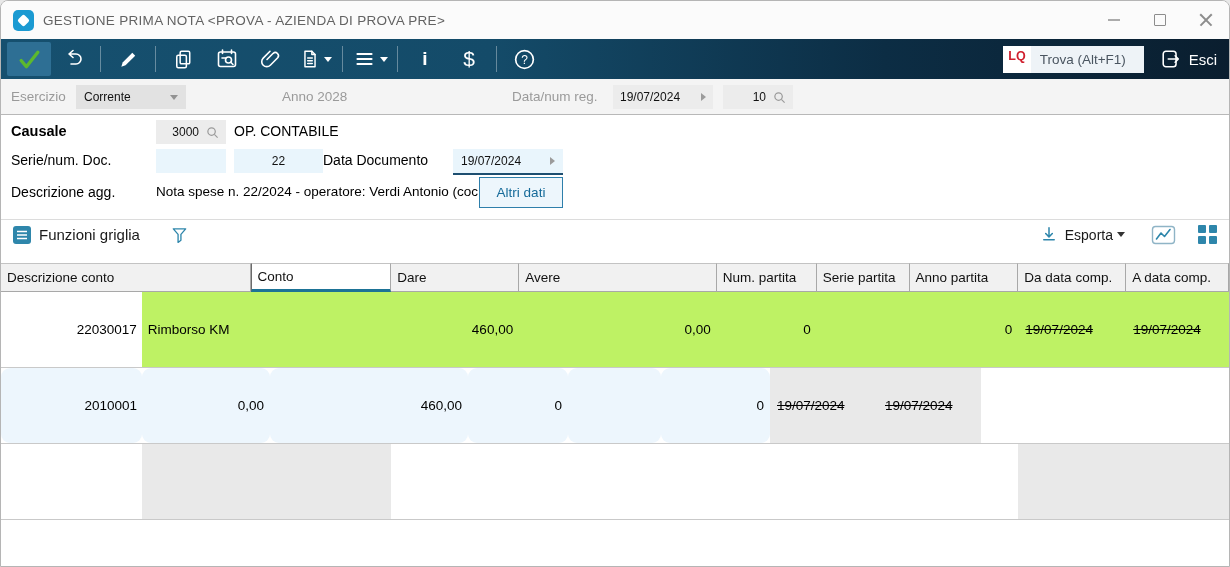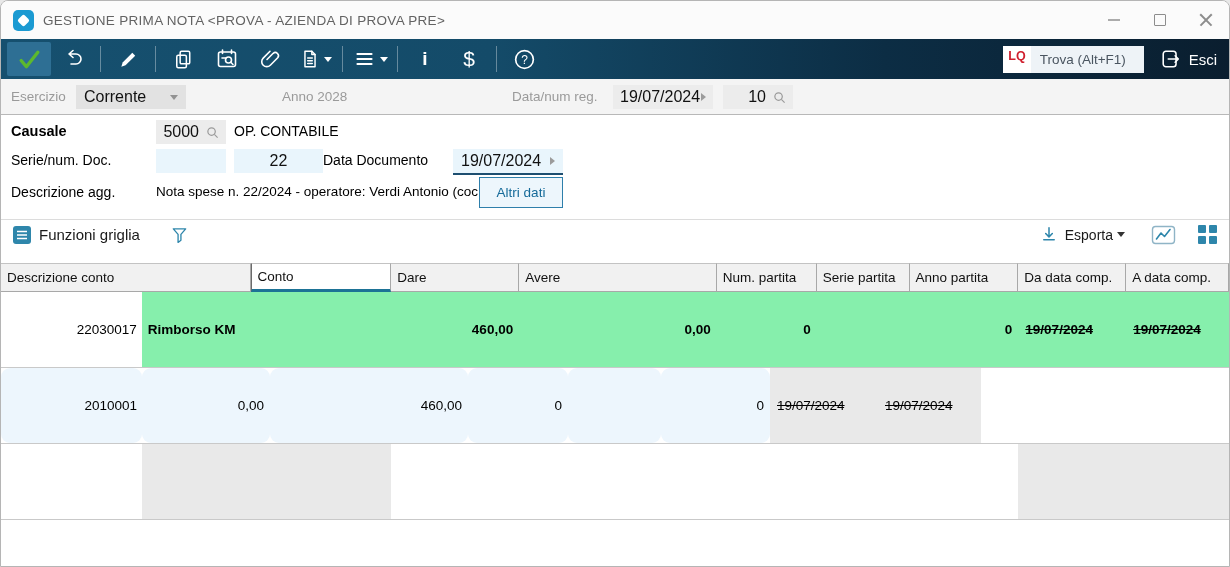--- a/index.html
+++ b/index.html
@@ -37,21 +37,21 @@
   .lq-badge{ background:#fff; color:#d0202e; font-size:12.5px; font-weight:bold; padding:3px 5px 14px 5px; height:27px; }
   .trova{ width:113px; height:27px; border:none; outline:none; background:#eef3f7;
     font-family:"Liberation Sans",sans-serif; font-size:13.5px; color:#3c4450; padding:0 9px; }
   .trova::placeholder{ color:#4a5560; opacity:1; }
   .esci{ display:flex; align-items:center; gap:7px; color:#fff; font-size:15px; margin:0 6px 0 16px; }
   .esci svg{ stroke:#fff; fill:none; stroke-width:1.7; stroke-linecap:round; stroke-linejoin:round; }
   
   .filterbar{ position:absolute; top:78px; left:0; right:0; height:36px; background:#f4f4f4;
     border-bottom:1px solid #b8b8b8; font-size:13.5px; }
   .filterbar .lbl{ position:absolute; top:10px; color:#9a9a9a; }
-  .fld{ position:absolute; top:6px; height:24px; display:flex; align-items:center; font-size:16px; color:#111; }
+  .fld{ position:absolute; top:6px; height:24px; display:flex; align-items:center; font-size:12px; color:#111; }
   .fld.gray{ background:#ececec; }
   .fld.blue{ background:#e9f5fc; }
   .caret-down{ width:0;height:0;border-left:4px solid transparent;border-right:4px solid transparent;border-top:5px solid #929292; }
   .caret-right{ width:0;height:0;border-top:4px solid transparent;border-bottom:4px solid transparent;border-left:5px solid #9b9b9b; }
   .mag{ flex:0 0 auto; }
   
   .form{ position:absolute; top:114px; left:0; right:0; height:104px; background:#fff; font-size:14px; }
   .form .flabel{ position:absolute; color:#000; }
   .altri-btn{ position:absolute; left:478px; top:62px; width:84px; height:31px; background:#edf6fc;
     border:1px solid #2e7fab; color:#156a99; font-size:13.5px; display:flex; align-items:center; justify-content:center; }
@@ -70,21 +70,21 @@
   .th.c0{ background:#fff; border-bottom:3px solid #1d7396; border-left:1px solid #6b6b6b; }
   .td{ height:75px; display:flex; align-items:center; font-size:13.5px; color:#000; }
   .brow{ border-bottom:1px solid #c9c9c9; }
   .c0{width:141px;} .c1{width:250px;} .c2{width:128px;} .c3{width:198px;} .c4{width:100px;}
   .c5{width:93px;} .c6{width:109px;} .c7{width:108px;} .c8{width:103px;}
   .td.c0{ justify-content:flex-end; padding-right:5px; }
   .td.c1{ padding-left:6px; }
   .td.c2,.td.c3,.td.c4,.td.c6{ justify-content:flex-end; padding-right:6px; }
   .td.c7,.td.c8{ padding-left:7px; }
   .strike{ text-decoration:line-through; }
-  .bg-sel{ background:#86efac;font-weight:bold; } .bg-lblue{ background:#edf6fd;border-radius:9px; } .bg-gray{ background:#e9e9e9; } .bg-white{ background:#fff; }
+  .bg-sel{ background:#bef264; } .bg-lblue{ background:#edf6fd;border-radius:9px; } .bg-gray{ background:#e9e9e9; } .bg-white{ background:#fff; }
 </style>
 </head>
 <body>
 
 <div class="window">
 
   <div class="titlebar">
     <span class="appicon">
         <i></i>
       </span>
@@ -200,21 +200,21 @@
       <svg class="mag" width="13" height="13" viewBox="0 0 14 14">
           <circle cx="6" cy="6" r="4" stroke="#9a9a9a" fill="none" stroke-width="1.3"></circle>
           <path d="M9 9l3.5 3.5" stroke="#9a9a9a" stroke-width="1.3"></path>
         </svg>
     </div>
   </div>
 
   <div class="form">
     <span class="flabel" style="left:10px;top:8px;font-weight:bold;font-size:14.5px">Causale</span>
     <div class="fld gray" style="left:155px;top:5px;width:70px;padding:0 7px;justify-content:flex-end;gap:7px">
-      <span>5000</span>
+      <span>3000</span>
       <svg class="mag" width="13" height="13" viewBox="0 0 14 14">
           <circle cx="6" cy="6" r="4" stroke="#9a9a9a" fill="none" stroke-width="1.3"></circle>
           <path d="M9 9l3.5 3.5" stroke="#9a9a9a" stroke-width="1.3"></path>
         </svg>
     </div>
     <span class="flabel" style="left:233px;top:8px">OP. CONTABILE</span>
 
     <span class="flabel" style="left:10px;top:37px">Serie/num. Doc.</span>
     <div class="fld blue" style="left:155px;top:34px;width:70px;padding:0 7px">
       <span></span>

